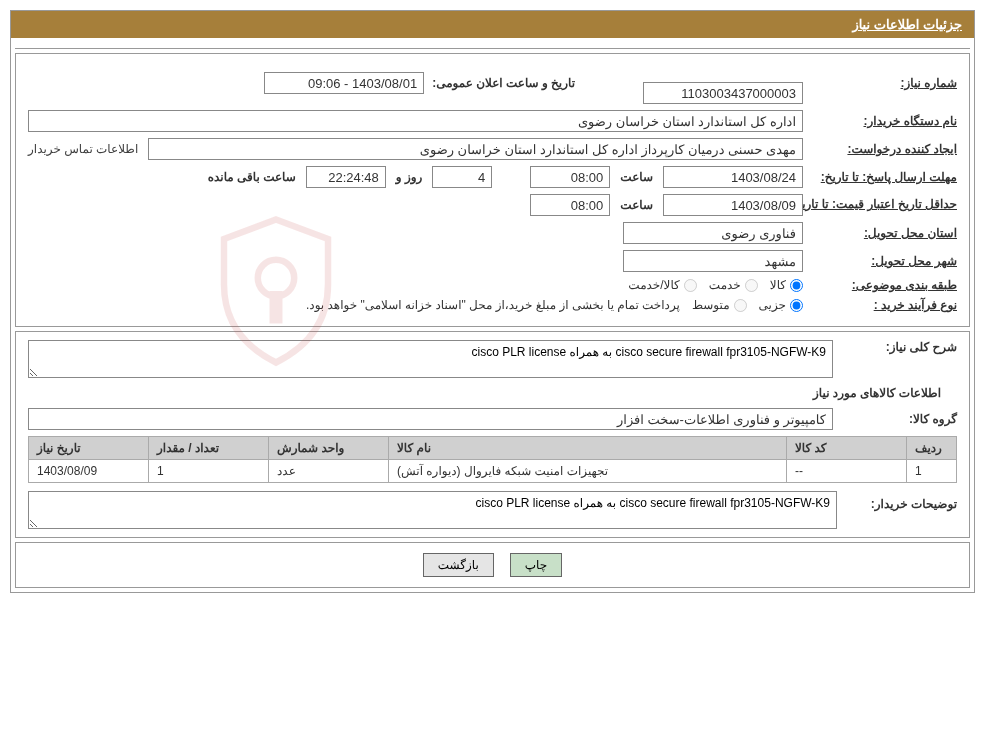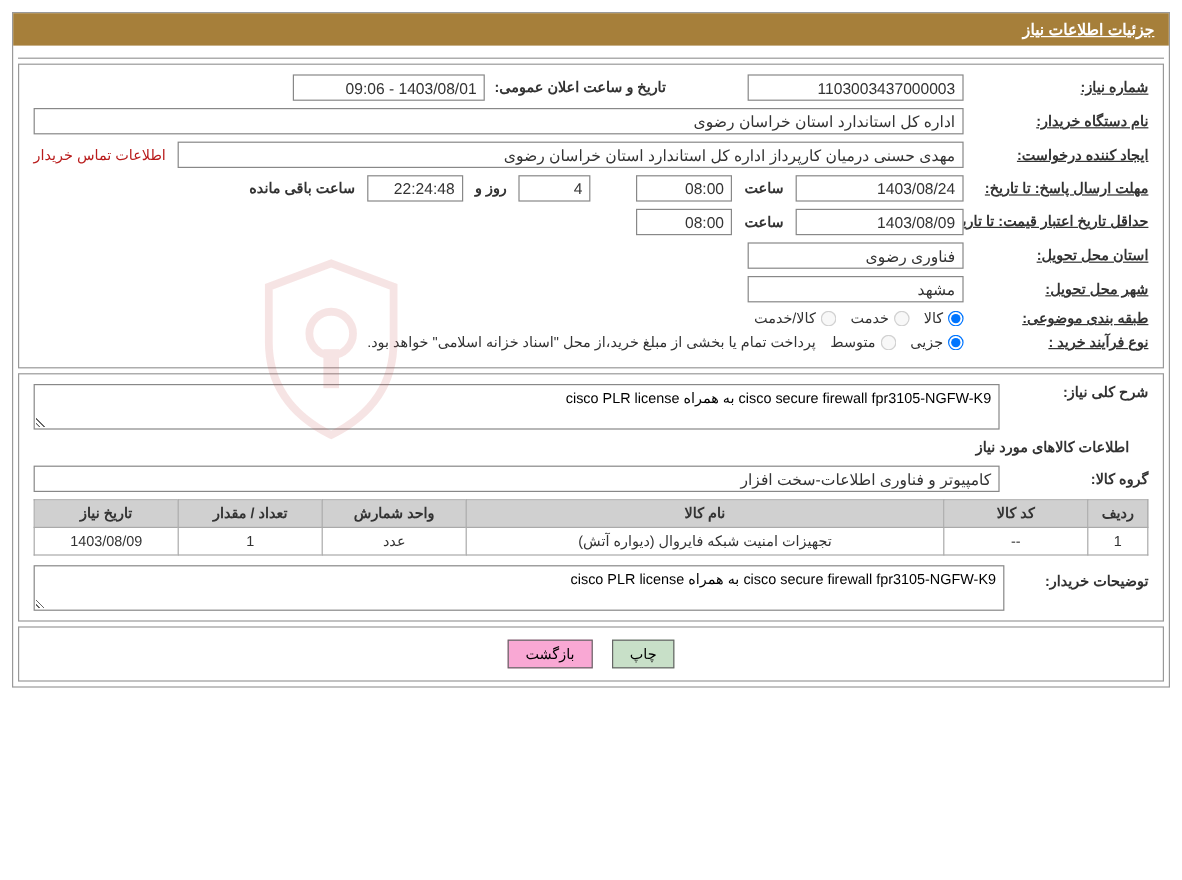--- a/index.html
+++ b/index.html
@@ -7,41 +7,41 @@
 .main-container { border: 1px solid #999; background: #fff; }
 .title-bar { background: #a67f3a; color: #fff; padding: 6px 12px; font-weight: bold; font-size: 13px; text-decoration: underline; }
 .divider { height: 10px; }
 .top-line { border-top: 1px solid #999; margin: 0 4px; }
 .form-section { border: 1px solid #999; margin: 4px; padding: 8px 12px; background: #fff; }
 .row { display: flex; align-items: center; margin-bottom: 6px; gap: 4px; }
 .label { font-weight: bold; text-align: right; white-space: nowrap; padding-left: 4px; }
 .w150 { width: 150px; text-decoration: underline; }
 .w120 { width: 120px; text-align: right; }
 .input-box { border: 1px solid #888; padding: 2px 6px; background: #fff; font-family: inherit; font-size: 13px; height: 22px; display: inline-flex; align-items: center; }
-.w180 { width: 180px; }
+.w180 { width: 160px; margin-top: 20px; }
 .w650 { flex: 1; }
 .w80 { width: 80px; text-align: right; }
 .small-label { font-weight: bold; padding: 0 6px; }
-.link-text { color: #b91c1c; cursor: pointer; padding-right: 6px; }
+.link-text { color: #404040; cursor: pointer; padding-right: 6px; }
 .radio-group { display: flex; align-items: center; gap: 12px; }
 .radio-item { display: flex; align-items: center; gap: 4px; }
 .note-text { padding-right: 8px; }
 .section-2 { border: 1px solid #999; margin: 4px; padding: 8px 12px; background: #fff; }
 .textarea-box { border: 1px solid #888; padding: 4px 6px; background: #fff; font-family: inherit; font-size: 12px; min-height: 34px; flex: 1; resize: both; overflow: auto; }
 .bold-heading { font-weight: bold; margin: 8px 16px; }
 .table { width: 100%; border-collapse: collapse; margin-top: 4px; }
-.table th, .table td { border: 1px solid #aaa; padding: 4px 8px; text-align: center; }
+.table th, .table td { border: 1px solid #aaa; padding: 4px 8px; text-align: left; }
 .table th { background: #d0d0d0; font-weight: bold; }
 .table td { background: #fff; }
 .explain-row { display: flex; align-items: flex-start; margin-top: 8px; }
 .explain-row .label { padding-top: 6px; }
 .button-row { display: flex; justify-content: center; gap: 16px; padding: 10px 0; border: 1px solid #999; margin: 4px; }
 .btn { border: 1px solid #666; padding: 4px 14px; font-family: inherit; font-size: 12px; cursor: pointer; }
 .btn-print { background: #c8e0c8; }
-.btn-back { background: #f9a8d4; }
+.btn-back { background: #e5e5e5; }
 .watermark { position: absolute; top: 200px; left: 200px; opacity: 0.15; pointer-events: none; z-index: 0; }
 .shield-svg { width: 130px; height: 160px; }
 .container-rel { position: relative; }
 </style>
 </head>
 <body>
 
 <div class="main-container container-rel">
 
   <div class="title-bar">

